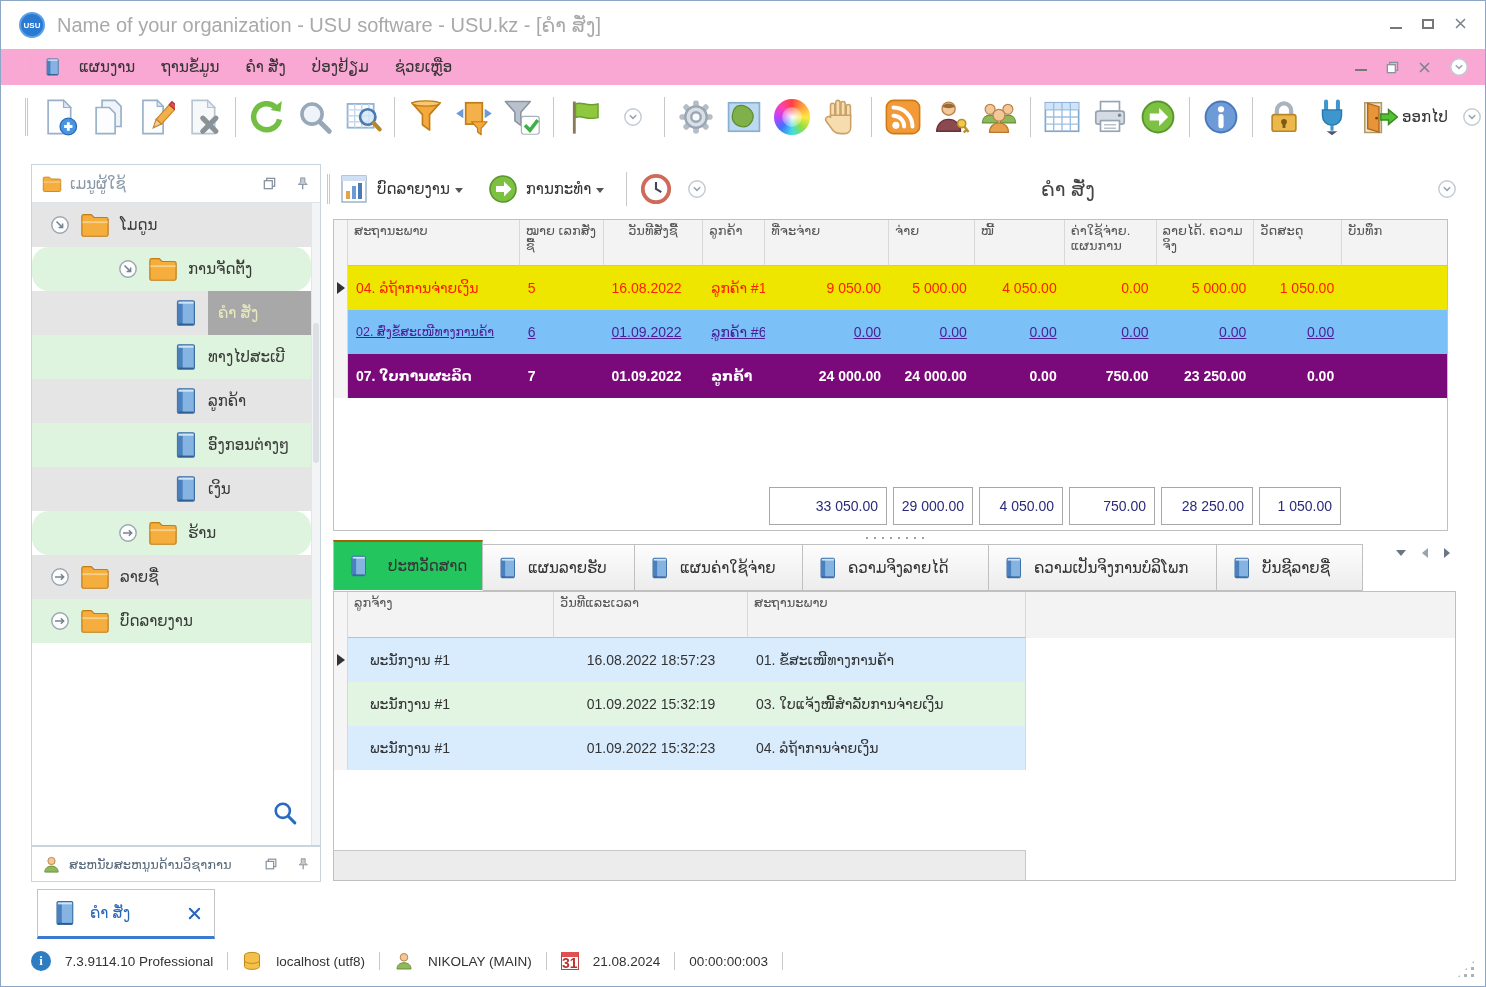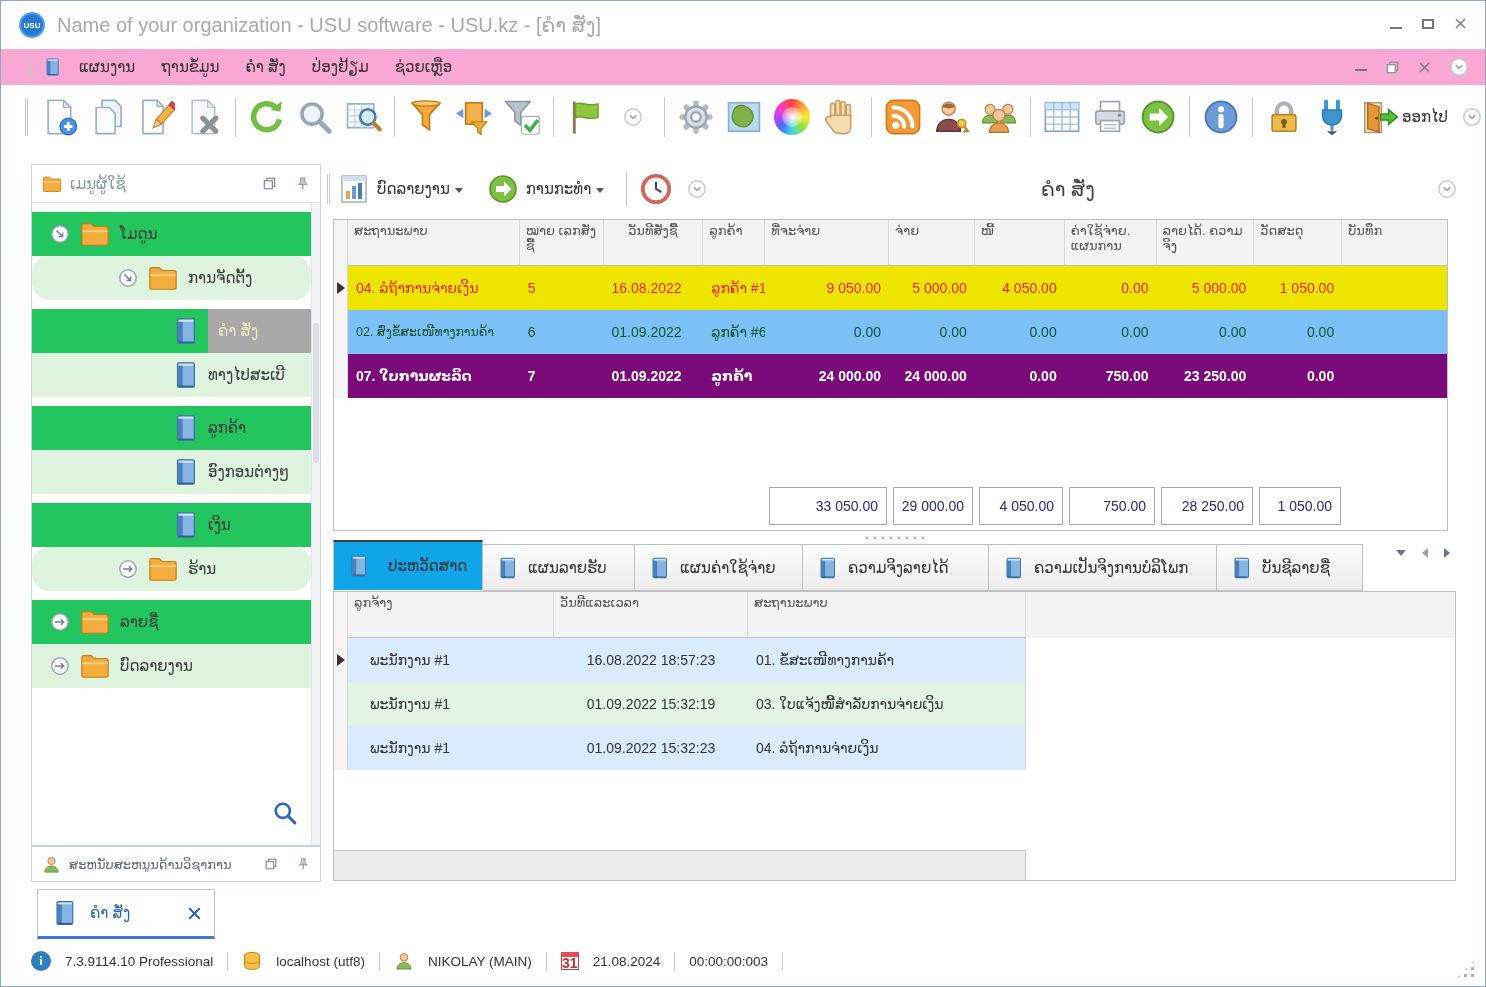--- a/index.html
+++ b/index.html
@@ -41,21 +41,21 @@
   .colors-ball::after { content:""; position:absolute; inset:8px; border-radius:50%;
     background: radial-gradient(circle, rgba(255,255,255,.95), rgba(255,255,255,0)); }
   .ovf { width:20px; height:20px; }
 
   
   .sidebar { position:absolute; left:30px; top:163px; width:290px; height:682px; border:1px solid #c8d4de; background:#fff; }
   .sb-header { height:38px; display:flex; align-items:center; padding:0 10px; gap:8px; border-bottom:1px solid #dde4ea; }
   .sb-title { font-size:15px; color:#8a99a8; flex:1; }
   .tree { position:absolute; top:38px; left:0; right:9px; bottom:0; overflow:hidden; }
   .trow { height:44px; display:flex; align-items:center; gap:8px; position:relative; }
-  .row-blue  { background:#22c55e;margin-top:9px; }
+  .row-blue  { background:#e5e5e5; }
   .row-green { background:#def4de; }
   .lv0 { padding-left:18px; } .lv1 { padding-left:86px;border-radius:17px; } .lv2 { padding-left:138px; }
   .tlabel { font-size:15px; color:#3a3a3a; white-space:nowrap; }
   .sel-wrap { flex:1; align-self:stretch; display:flex; align-items:center; background:#a8a8a8; padding-left:10px; }
   .sel-wrap .tlabel { color:#e9e9bd; }
   .collapsed svg { transform:rotate(-45deg); }
   .sb-scroll { position:absolute; right:0; top:38px; bottom:0; width:9px; background:#f3f4f6; border-left:1px solid #e2e6ea; }
   .sb-thumb { position:absolute; left:1px; right:1px; top:120px; height:140px; background:#dcdfe3; border-radius:3px; }
   .tree-search { position:absolute; right:14px; bottom:16px; }
 
@@ -78,37 +78,37 @@
   .trow2 { height:44px; align-items:stretch; }
   .td { font-size:14px; padding:0 8px; display:flex; align-items:center; overflow:hidden; white-space:nowrap; }
   .td.num { justify-content:flex-end; }
   .td.small { font-size:12.5px; white-space:normal; line-height:1.15; }
   .mk { width:14px; background:#f5f5f5; border-right:1px solid #d8d8d8; flex:none; position:relative; }
   .mk.on::after { content:""; position:absolute; left:3px; top:16px; border-left:8px solid #333; border-top:6px solid transparent; border-bottom:6px solid transparent; }
   .c-status{width:172px;} .c-num{width:84px;} .c-date{width:100px;text-align:center;} .c-cust{width:62px;}
   .c-topay{width:124px;} .c-paid{width:86px;} .c-debt{width:90px;} .c-exp{width:92px;}
   .c-inc{width:98px;} .c-mat{width:88px;} .c-note{width:105px; border-right:none;}
   .r-yellow { background:#efe600; color:#ff1f00; }
-  .r-blue   { background:#7cc0f8; color:#14532d; }
+  .r-blue   { background:#7cc0f8; color:#4c1d95;text-decoration:underline; }
   .r-purple { background:#7a0a7a; color:#ffffff;font-weight:bold; }
   .totals { position:absolute; left:432px; bottom:5px; display:flex; }
   .tot { height:38px; border:1px solid #a8a8a8; background:#fff; color:#2a2a7a; font-size:14px;
          display:flex; align-items:center; justify-content:flex-end; padding-right:8px; margin:0 3px; }
 
   
   .splitter { position:absolute; left:332px; top:531px; width:1123px; height:12px; display:flex; align-items:center; justify-content:center; }
   .splitter-dots { width:64px; height:4px;
      background: radial-gradient(circle 1.3px, #9aa2aa 1.2px, transparent 1.4px) 0 0/8px 4px repeat-x; }
 
   
   .tabstrip { position:absolute; left:332px; top:543px; width:1123px; height:47px; display:flex; align-items:flex-end; }
   .tab { height:47px; display:flex; align-items:center; gap:9px; padding:0 12px; border:1px solid #c0c0c0; border-left:none;
          background:linear-gradient(#fdfdfd,#ececec); font-size:15px; color:#333; white-space:nowrap; overflow:hidden; }
   .tab:first-child { border-left:1px solid #c0c0c0; }
-  .tab.active { background:#0ea5e9; border-bottom:1px solid #fff; border-top:2px solid #404040; height:51px;gap:18px; }
+  .tab.active { background:#22c55e; border-bottom:1px solid #fff; border-top:2px solid #a16207; height:51px;gap:18px; }
   .tabctl { position:absolute; right:6px; top:4px; display:flex; gap:16px; align-items:center; }
   .tri-down { width:0;height:0;border-left:5px solid transparent;border-right:5px solid transparent;border-top:6px solid #6a7684; }
   .tri-left { width:0;height:0;border-top:5px solid transparent;border-bottom:5px solid transparent;border-right:6px solid #9aa4ae; }
   .tri-right{ width:0;height:0;border-top:5px solid transparent;border-bottom:5px solid transparent;border-left:6px solid #6a7684; }
 
   
   .htable { position:absolute; left:332px; top:590px; width:1123px; height:290px; border:1px solid #c0c0c0; background:#fff; }
   .h-emp{width:206px;} .h-dt{width:194px;} .h-st{width:278px; border-right:1px solid #d8d8d8;}
   .hrow-blue { background:#d9ecfd; } .hrow-green { background:#e2f4e2; }
   .hfoot { position:absolute; left:0; bottom:0; width:692px; height:30px; background:#ececec; border-top:1px solid #c8c8c8; border-right:1px solid #c8c8c8; }

